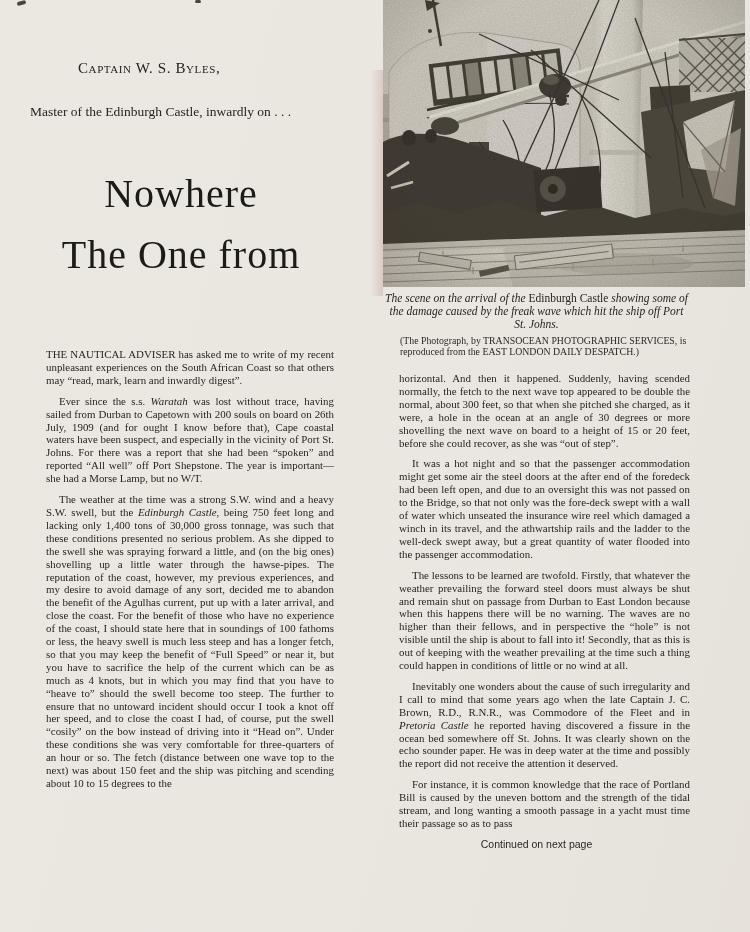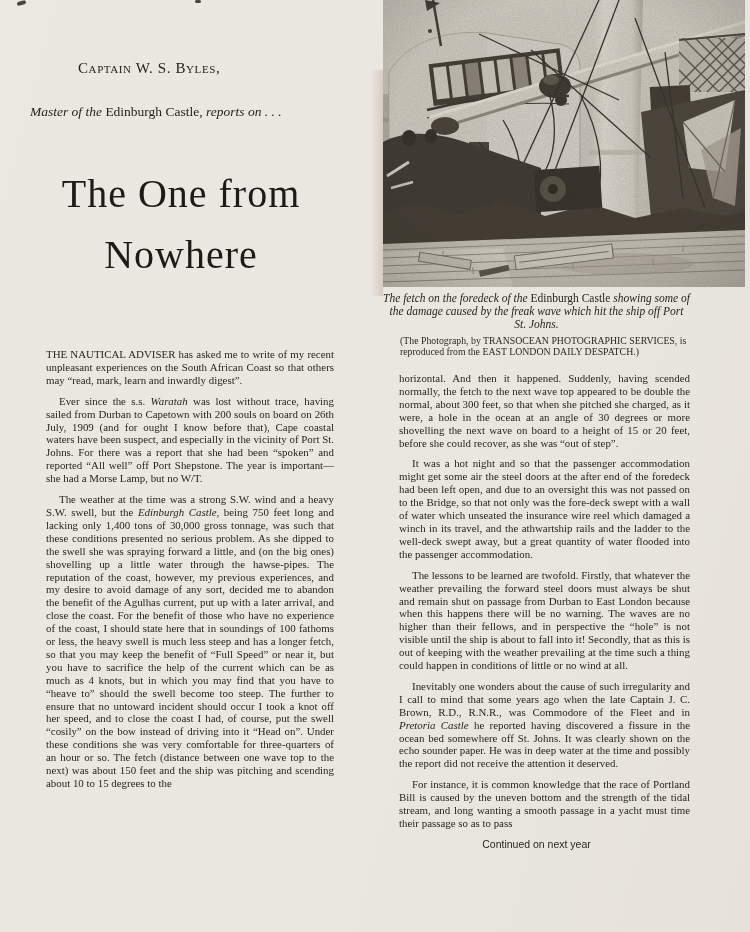--- a/index.html
+++ b/index.html
@@ -16,21 +16,21 @@
     overflow:hidden;
   }
   .byline{
     position:absolute;left:30px;top:60px;width:330px;
     font-size:15px;font-variant:small-caps;letter-spacing:0.6px;color:#24221d;margin-left:48px;
   }
   .dateline{
     position:absolute;left:30px;top:104px;width:340px;
     font-size:13.5px;color:#26241f;
   }
-  .dateline .i{font-style:italic}
+  .dateline .i{}
   .dateline .r{font-style:normal}
   .title{
     position:absolute;left:28px;top:163px;width:306px;margin:0;
     font-size:40px;line-height:61px;font-weight:400;letter-spacing:1px;
     text-align:center;color:#1d1b17;
   }
   .title span{display:block;}
   .col{
     position:absolute;
     font-size:10.9px;line-height:12.9px;text-align:justify;
@@ -72,25 +72,25 @@
 </head>
 <body>
 
 <div class="page">
 
   <div class="speck a"></div>
   <div class="speck b"></div>
 
   <div class="byline">Captain W. S. Byles,</div>
 
-  <div class="dateline"><span class="i">Master of the </span><span class="r">Edinburgh Castle</span><span class="i">, reports on . . .</span></div>
+  <div class="dateline"><span class="i">Master of the </span><span class="r">Edinburgh Castle</span><span class="i">, inwardly on . . .</span></div>
 
   <h1 class="title">
+    <span>Nowhere</span>
     <span>The One from</span>
-    <span>Nowhere</span>
   </h1>
 
   <figure class="photo">
     <svg width="362" height="287" viewBox="0 0 362 287" xmlns="http://www.w3.org/2000/svg">
       <defs>
         <linearGradient id="sky" x1="0" y1="0" x2="0" y2="1">
           <stop offset="0" stop-color="#d8d5cc"></stop>
             <stop offset="1" stop-color="#c6c2b8"></stop>
         </linearGradient>
         <linearGradient id="mastg" x1="0" y1="0" x2="1" y2="0">
@@ -225,34 +225,34 @@
       <rect x="96" y="268" width="30" height="6" fill="#565147" transform="rotate(-12 110 270)"></rect>
 
       <rect width="362" height="287" fill="#8a7a5f" opacity="0.05"></rect>
       <rect width="362" height="287" fill="url(#vig)"></rect>
       <rect width="362" height="287" filter="url(#grain)" opacity="0.55"></rect>
     </svg>
   </figure>
 
   <div class="gutter-shadow"></div>
 
-  <div class="caption"><span class="i">The fetch on the foredeck of the </span><span class="r">Edinburgh Castle</span><span class="i"> showing some of the damage caused by the freak wave which hit the ship off Port St. Johns.</span></div>
+  <div class="caption"><span class="i">The scene on the arrival of the </span><span class="r">Edinburgh Castle</span><span class="i"> showing some of the damage caused by the freak wave which hit the ship off Port St. Johns.</span></div>
 
   <div class="credit">(The Photograph, by TRANSOCEAN PHOTOGRAPHIC SERVICES, is reproduced from the EAST LONDON DAILY DESPATCH.)</div>
 
   <div class="col left-col">
       <p class="para"><span>THE NAUTICAL ADVISER has asked me to write of my recent unpleasant experiences on the South African Coast so that others may “read, mark, learn and inwardly digest”.</span></p>
       <p class="para ind"><span>Ever since the s.s. </span><span class="i">Waratah</span><span> was lost without trace, having sailed from Durban to Capetown with 200 souls on board on 26th July, 1909 (and for ought I know before that), Cape coastal waters have been suspect, and especially in the vicinity of Port St. Johns.  For there was a report that she had been “spoken” and reported “All well” off Port Shepstone. The year is important—she had a Morse Lamp, but no W/T.</span></p>
       <p class="para ind"><span>The weather at the time was a strong S.W. wind and a heavy S.W. swell, but the </span><span class="i">Edinburgh Castle</span><span>, being 750 feet long and lacking only 1,400 tons of 30,000 gross tonnage, was such that these conditions presented no serious problem. As she dipped to the swell she was spraying forward a little, and (on the big ones) shovelling up a little water through the hawse-pipes. The reputation of the coast, however, my previous experiences, and my desire to avoid damage of any sort, decided me to abandon the benefit of the Agulhas current, put up with a later arrival, and close the coast. For the benefit of those who have no experience of the coast, I should state here that in soundings of 100 fathoms or less, the heavy swell is much less steep and has a longer fetch, so that you may keep the benefit of “Full Speed” or near it, but you have to sacrifice the help of the current which can be as much as 4 knots, but in which you may find that you have to “heave to” should the swell become too steep. The further to ensure that no untoward incident should occur I took a knot off her speed, and to close the coast I had, of course, put the swell “cosily” on the bow instead of driving into it “Head on”. Under these conditions she was very comfortable for three-quarters of an hour or so. The fetch (distance between one wave top to the next) was about 150 feet and the ship was pitching and scending about 10 to 15 degrees to the</span></p>
     </div>
 
   <div class="col right-col">
     <div>
         <p class="para"><span>horizontal. And then it happened. Suddenly, having scended normally, the fetch to the next wave top appeared to be double the normal, about 300 feet, so that when she pitched she charged, as it were, a hole in the ocean at an angle of 30 degrees or more shovelling the next wave on board to a height of 15 or 20 feet, before she could recover, as she was “out of step”.</span></p>
         <p class="para ind"><span>It was a hot night and so that the passenger accommodation might get some air the steel doors at the after end of the foredeck had been left open, and due to an oversight this was not passed on to the Bridge, so that not only was the fore-deck swept with a wall of water which unseated the insurance wire reel which damaged a winch in its travel, and the athwartship rails and the ladder to the well-deck swept away, but a great quantity of water flooded into the passenger accommodation.</span></p>
         <p class="para ind"><span>The lessons to be learned are twofold. Firstly, that whatever the weather prevailing the forward steel doors must always be shut and remain shut on passage from Durban to East London because when this happens there will be no warning. The waves are no higher than their fellows, and in perspective the “hole” is not visible until the ship is about to fall into it! Secondly, that as this is out of keeping with the weather prevailing at the time such a thing could happen in conditions of little or no wind at all.</span></p>
         <p class="para ind"><span>Inevitably one wonders about the cause of such irregularity and I call to mind that some years ago when the late Captain J. C. Brown, R.D., R.N.R., was Commodore of the Fleet and in </span><span class="i">Pretoria Castle</span><span> he reported having discovered a fissure in the ocean bed somewhere off St. Johns. It was clearly shown on the echo sounder paper. He was in deep water at the time and possibly the report did not receive the attention it deserved.</span></p>
         <p class="para ind"><span>For instance, it is common knowledge that the race of Portland Bill is caused by the uneven bottom and the strength of the tidal stream, and long wanting a smooth passage in a yacht must time their passage so as to pass</span></p>
       </div>
-    <div class="continued">Continued on next year</div>
+    <div class="continued">Continued on next page</div>
   </div>
 
 </div>
 
 </body></html>

